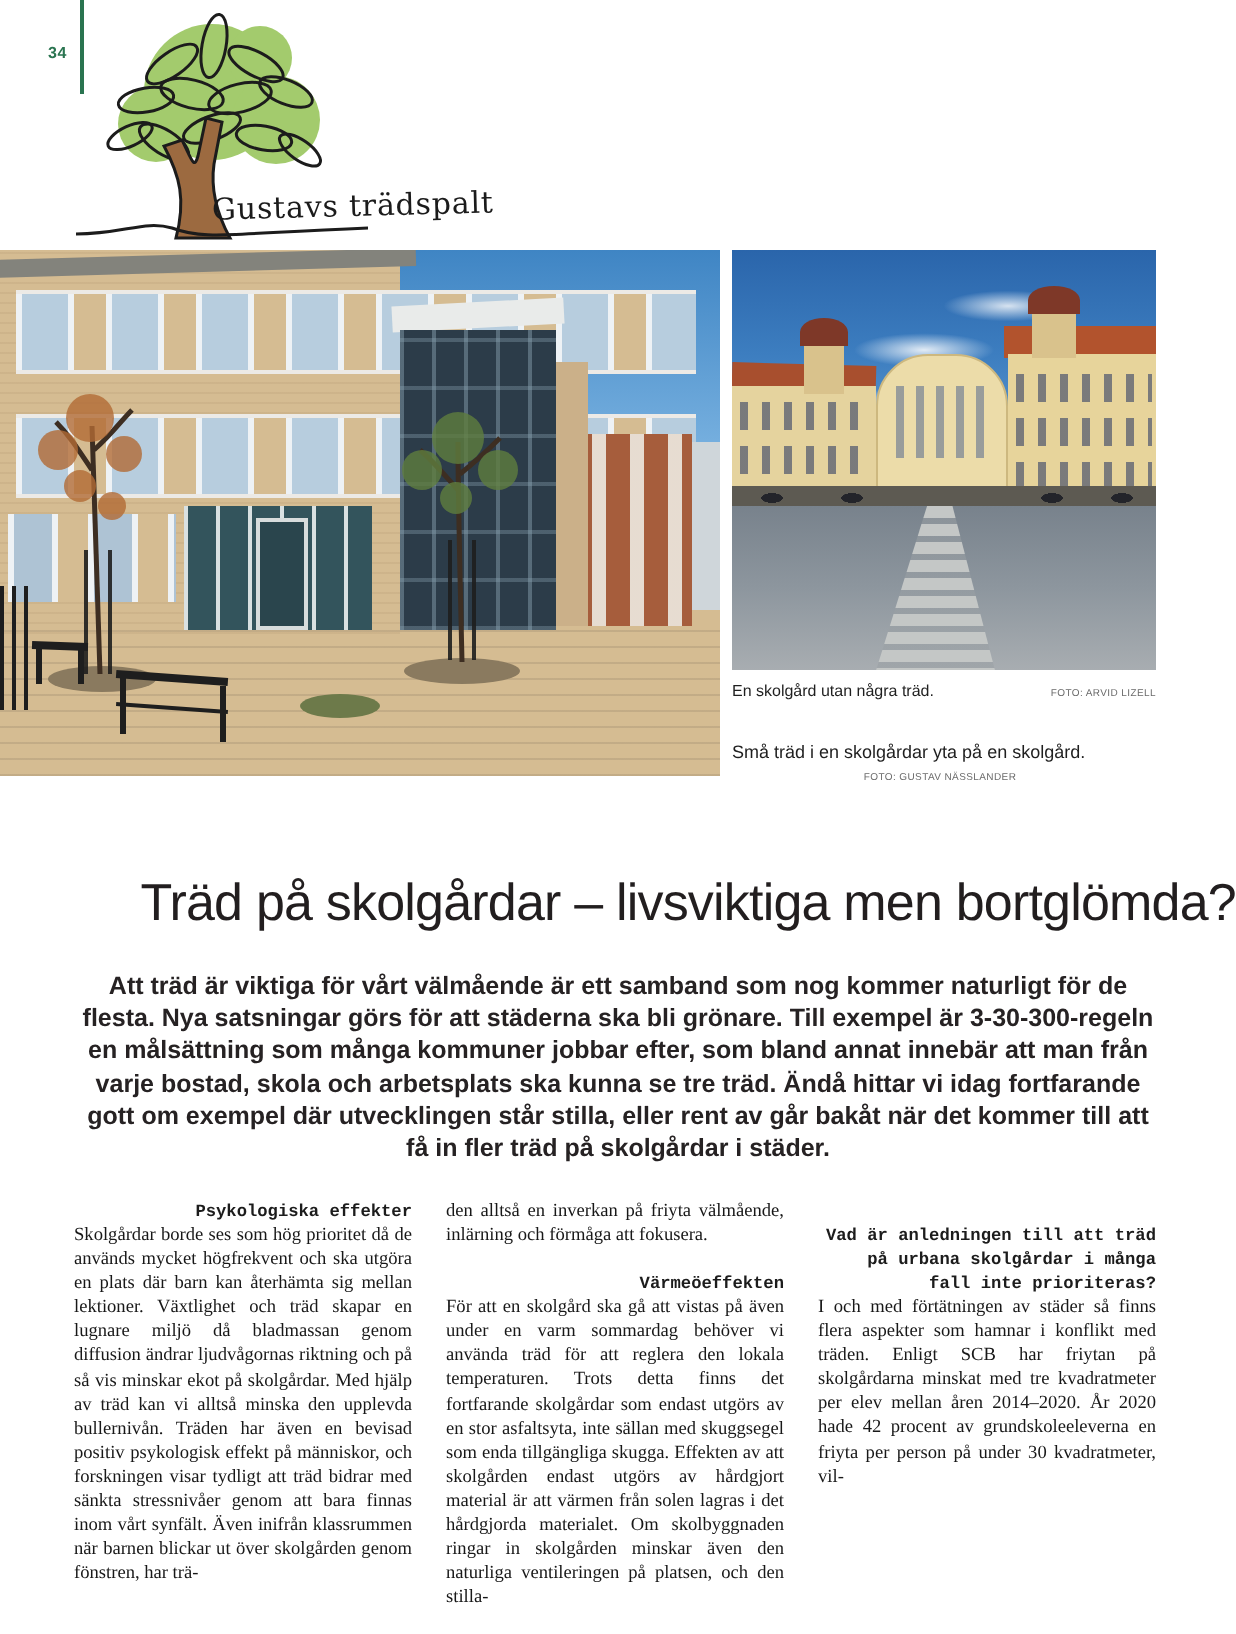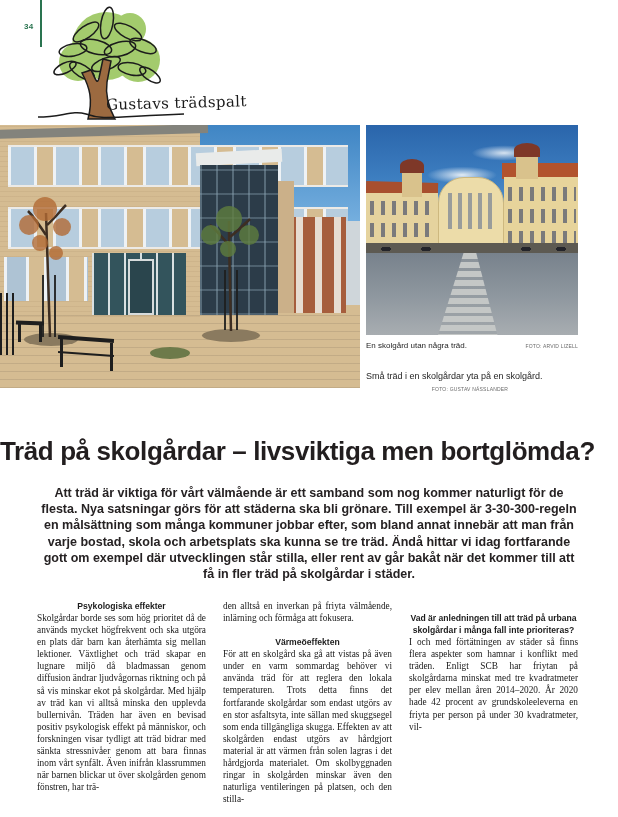--- a/index.html
+++ b/index.html
@@ -110,29 +110,29 @@
     background:repeating-linear-gradient(180deg,#c4c7c6 0 6px, rgba(154,160,164,.55) 6px 9px); }
 
   
   .cap-row1 { left:366px; top:341px; width:212px; display:flex; justify-content:space-between; align-items:baseline; }
   .caption-sm { font-size:8px; color:#1f1f1f; }
   .credit { font-size:5px; color:#6b6b6b; letter-spacing:.2px; }
   .cap2 { left:366px; top:371px; width:220px; font-size:9px; color:#1f1f1f; }
   .credit2 { left:390px; top:386px; width:160px; text-align:center; }
 
   
-  .headline { left:0; right:0; top:436px; text-align:left; font-size:26px; font-weight:bold;
+  .headline { left:0; right:0; top:436px; text-align:right; font-size:26px; font-weight:normal;
     letter-spacing:-.4px; white-space:nowrap; color:#221e1f; }
   .intro { left:39px; width:540px; top:485px; text-align:center; font-size:12.5px; font-weight:bold;
     line-height:16.2px; color:#262223; }
   .cols { left:37px; top:600px; width:541px; display:flex; gap:17px; }
   .col { flex:1 1 0; font-family:"Liberation Serif", serif; font-size:9.3px; line-height:12.1px;
     text-align:justify; color:#181818; }
-  .col h3 { font-family:Liberation Sans, sans-serif; font-size:8.6px; line-height:12px;
-    font-weight:bold; color:#1c1c1c; text-align:center; }
+  .col h3 { font-family:Liberation Mono, monospace; font-size:8.6px; line-height:12px;
+    font-weight:bold; color:#1c1c1c; text-align:right; }
   .col .spacer-head { margin-top:12px; }
 </style>
 </head>
 <body>
 
 <div class="abs pagenum">34</div>
 <div class="abs page-edge-line"></div>
 
 <div class="abs tree-logo">
   <svg width="152" height="118" viewBox="0 0 152 118">

